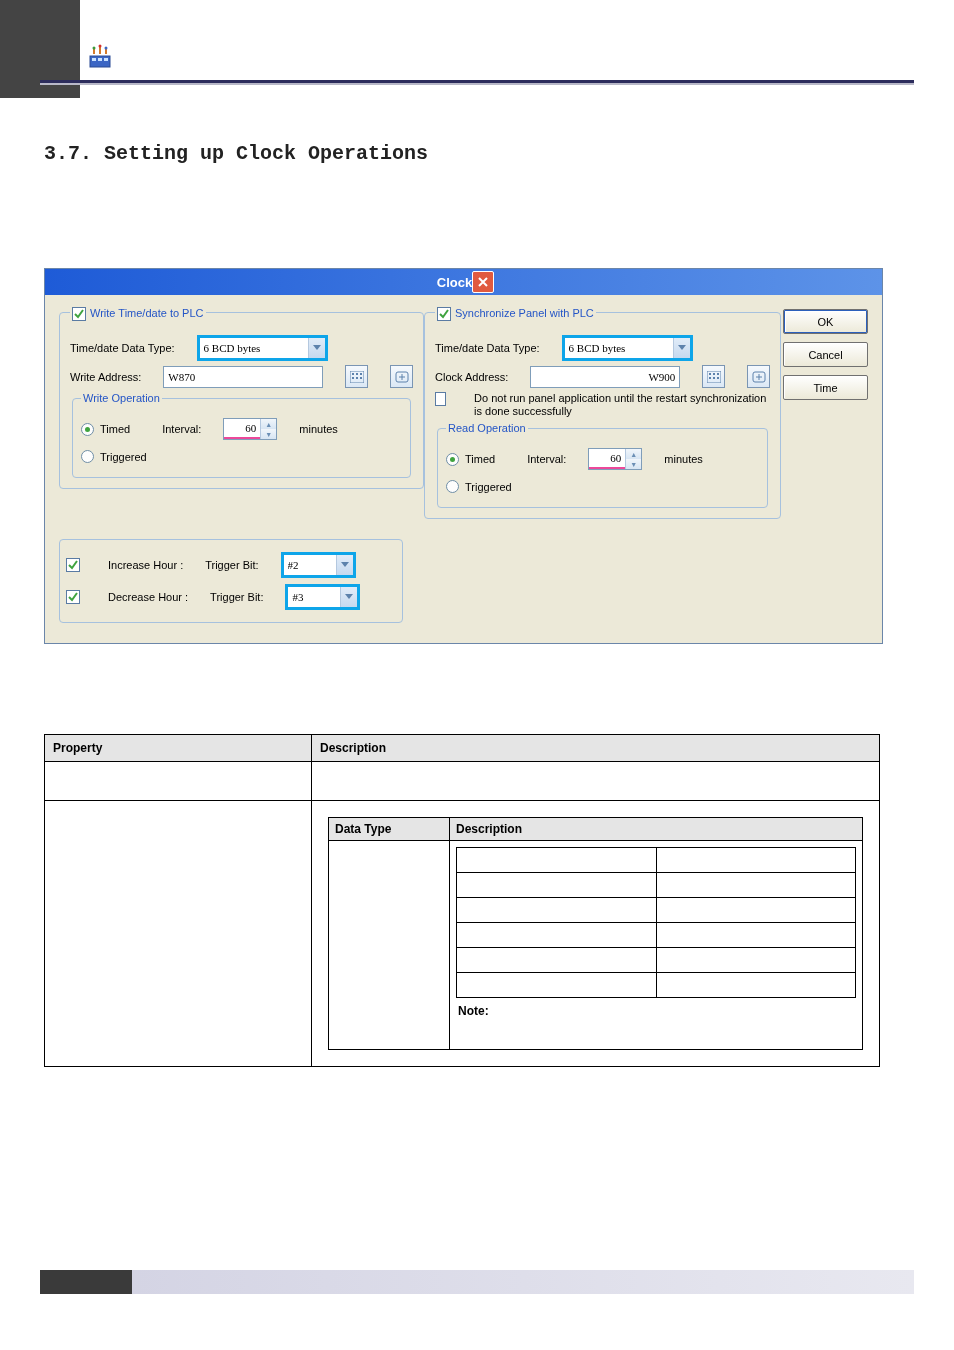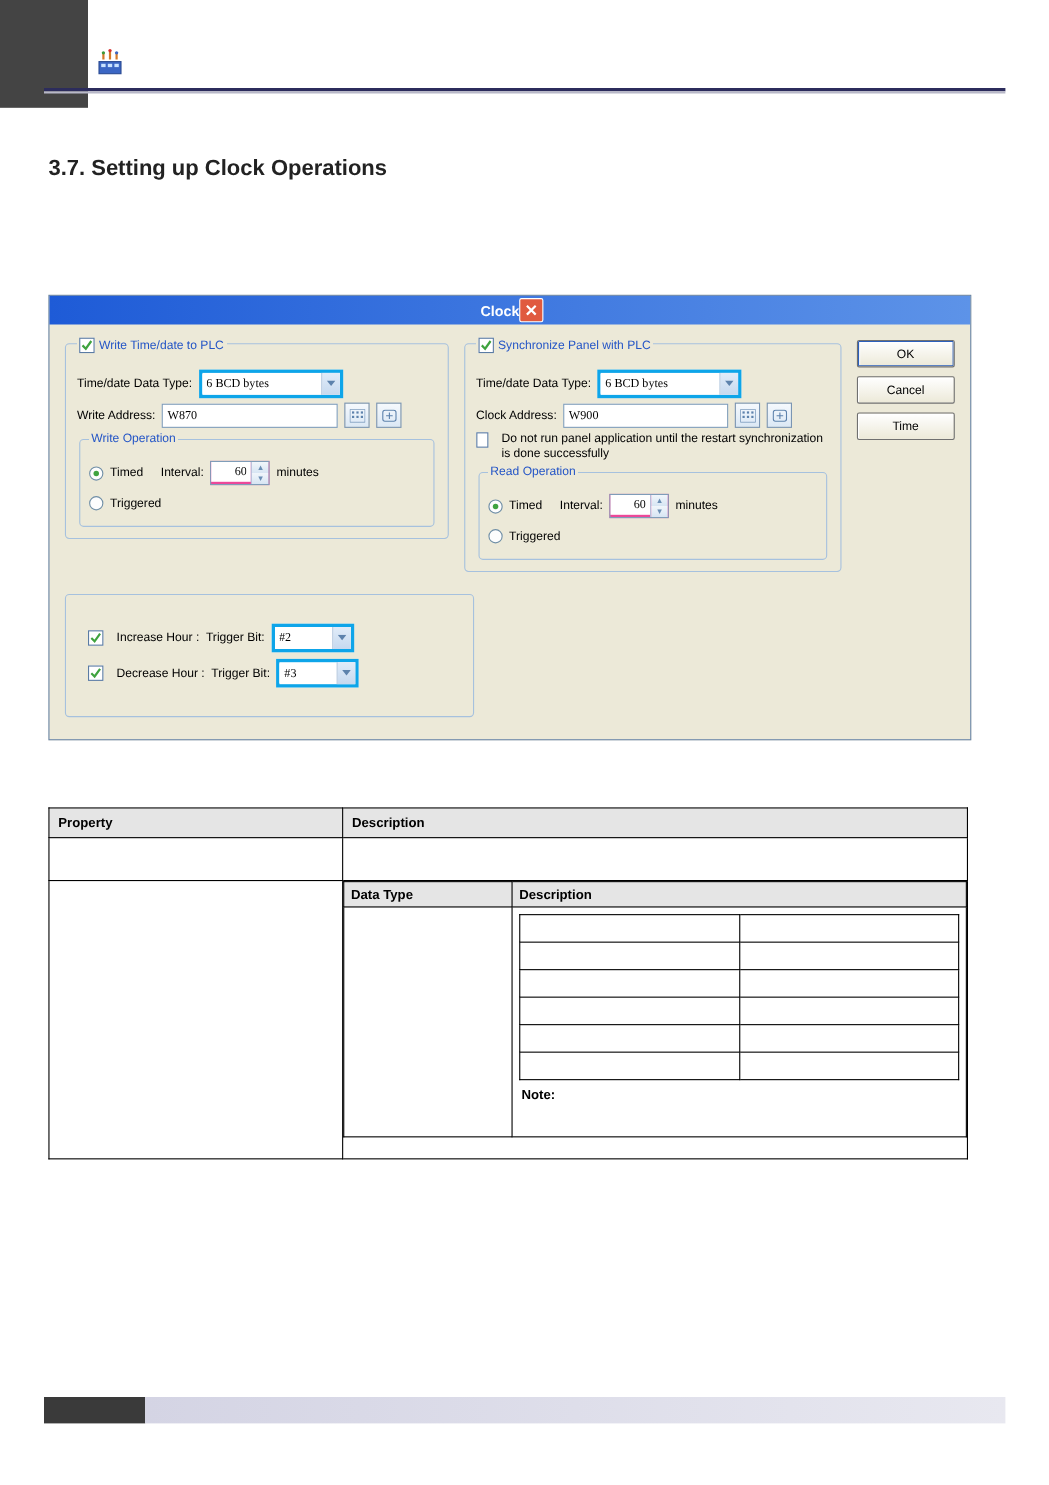--- a/index.html
+++ b/index.html
@@ -1,36 +1,36 @@
 <!DOCTYPE html>
 <html><head>
 <meta charset="utf-8">
 <style>
   html,body{margin:0;padding:0;font-family:Tahoma,Verdana,Arial,sans-serif;font-size:11px;background:#fff;color:#000}
   .page{width:954px;min-height:1350px;position:relative}
   .top-dark{position:absolute;left:0;top:0;height:98px;width:80px;background:#444}
   .top-icon{position:absolute;left:88px;top:44px}
   .rule-dark{position:absolute;left:40px;top:80px;height:3px;width:874px;background:#2c2c5c}
   .rule-light{position:absolute;left:40px;top:83px;height:2px;width:874px;background:#b8b8c8}
-  .section-title{position:absolute;left:44px;top:142px;font-family:Liberation Sans, sans-serif;font-size:20px;font-weight:bold;color:#222}
+  .section-title{position:absolute;left:44px;top:142px;font-family:Liberation Mono, monospace;font-size:20px;font-weight:bold;color:#222}
 
   
   .dlg{position:absolute;left:44px;top:268px;width:837px;border:1px solid #6b86a9;background:#ece9d8;padding-bottom:20px}
   .titlebar{height:26px;background:linear-gradient(to right,#1e5bd7,#5d93e8);display:flex;align-items:center;justify-content:center;padding:0 4px}
   .titlebar .ttl{color:#fff;font-weight:bold;font-size:13px;padding-left:4px}
   .closebox{width:20px;height:20px;background:#e05a3f;border:1px solid #fff;display:flex;align-items:center;justify-content:center;color:#fff;font-weight:bold;font-size:12px;border-radius:2px}
   .dlg-body{display:flex;align-items:flex-start;padding:10px 14px 0 14px;gap:14px}
 
   fieldset.grp{border:1px solid #a6c1de;border-radius:4px;padding:12px 10px 10px 10px;margin:0 0 12px 0;background:#ece9d8}
   fieldset.grp>legend{padding:0 2px;color:#2455c6;font-size:11px}
   fieldset.grp>legend .chk{position:relative;top:2px;margin-right:4px}
   fieldset.inner{border:1px solid #a6c1de;border-radius:4px;padding:10px 8px 10px 8px;background:#ece9d8}
   fieldset.inner>legend{color:#2455c6;padding:0 2px}
 
-  .row{display:flex;align-items:center;gap:6px;margin:4px 0;white-space:nowrap}
+  .row{display:flex;align-items:center;gap:22px;margin:4px 0;white-space:nowrap}
   .lbl{color:#000}
   .sel{display:inline-flex;align-items:center;border:3px solid #0ea5e9;background:#fff;height:20px}
   .sel input{border:0;height:18px;font:11px Tahoma;padding:0 4px;width:100px;outline:none;background:#fff}
   .sel .dd{width:16px;height:20px;background:linear-gradient(#e1ecf9,#c6d9ef);border-left:1px solid #b4c8df;display:flex;align-items:center;justify-content:center;color:#6b8fb5}
   .sel .dd svg{display:block}
   .txt{border:1px solid #7f9db9;background:#fff;height:20px;font:11px Tahoma;padding:0 4px}
   .iconbtn{width:21px;height:21px;border:1px solid #7a95b3;background:linear-gradient(#f5f9fd,#dbe8f5);display:flex;align-items:center;justify-content:center}
   .spin{display:inline-flex;border:1px solid #7f9db9;background:#ec4899;height:20px}
   .spin input{border:0;width:28px;text-align:right;height:18px;font:11px Tahoma;padding:0 4px;outline:none}
   .spin .arrs{width:15px;display:flex;flex-direction:column;border-left:1px solid #b4c8df}
@@ -41,21 +41,21 @@
   .chkb{width:12px;height:12px;border:1px solid #5a7ba3;background:#fff;display:inline-flex;align-items:center;justify-content:center;margin-right:6px}
   .chkb.on svg{display:block}
   .chkb svg{display:none}
 
   .col-left{width:351px}
   .col-mid{width:345px}
   .col-right{width:90px;display:flex;flex-direction:column;gap:8px;padding-top:4px}
   .btn{border:1px solid #707070;background:linear-gradient(#fff,#ece9d8);height:23px;display:flex;align-items:center;justify-content:center;box-shadow:inset 1px 1px 0 #fff;border-radius:2px}
   .btn.def{box-shadow:0 0 0 1px #2b5fbb inset, inset 2px 2px 0 #fff}
 
-  .hourbox{margin:8px 14px 0 14px;width:330px;border:1px solid #a6c1de;border-radius:4px;padding:20px}
+  .hourbox{margin:8px 14px 0 14px;width:330px;border:1px solid #a6c1de;border-radius:4px;padding:6px}
   .hourbox .row{margin:6px 0}
 
   
   .tbl{position:absolute;left:44px;top:734px;width:836px;border:1px solid #000;border-collapse:collapse;font-family:Arial,sans-serif;font-size:12px}
   .tbl td,.tbl th{border:1px solid #000;padding:6px 8px;vertical-align:top}
   .tbl th{background:#e5e5e5;text-align:left;font-weight:bold}
   .inner-tbl{width:100%;border-collapse:collapse}
   .inner-tbl td,.inner-tbl th{border:1px solid #000;padding:4px 6px}
   .inner-tbl th{background:#f0f0f0}
   .datatype-tbl{width:100%;border-collapse:collapse}
@@ -189,21 +189,21 @@
               <span class="dd">
                   <svg width="8" height="6">
                     <path d="M0 0 L8 0 L4 5 Z" fill="#5d82ac"></path>
                   </svg>
                 </span>
             </span>
           </div>
 
           <div class="row">
             <span class="lbl">Clock Address:</span>
-            <input class="txt" style="width: 140px;" value="W900">
+            <input class="txt" style="width: 140px; text-align: right;" value="W900">
             <span class="iconbtn">
               <svg width="14" height="12" viewBox="0 0 14 12">
                   <rect x="0" y="0" width="14" height="12" fill="none" stroke="#5d82ac"></rect>
                   <rect x="2" y="2" width="2" height="2" fill="#5d82ac"></rect>
                   <rect x="6" y="2" width="2" height="2" fill="#5d82ac"></rect>
                   <rect x="10" y="2" width="2" height="2" fill="#5d82ac"></rect>
                   <rect x="2" y="6" width="2" height="2" fill="#5d82ac"></rect>
                   <rect x="6" y="6" width="2" height="2" fill="#5d82ac"></rect>
                   <rect x="10" y="6" width="2" height="2" fill="#5d82ac"></rect>
                 </svg>
@@ -307,21 +307,21 @@
         <tr>
       <th style="width:250px">Property</th>
       <th>Description</th>
     </tr>
     <tr>
       <td style="height:26px"></td>
           <td></td>
     </tr>
     <tr>
       <td style="width:50px;border-right:1px solid #000;height:240px"></td>
-      <td style="padding:0" colspan="1">
+      <td style="padding:16px" colspan="1">
         <table class="datatype-tbl">
           <tbody>
                 <tr>
             <th style="width:140px">Data Type</th>
             <th>Description</th>
           </tr>
           <tr>
             <td style="height:200px"></td>
             <td style="padding:6px">
               <table class="inner-tbl" style="width:400px">

